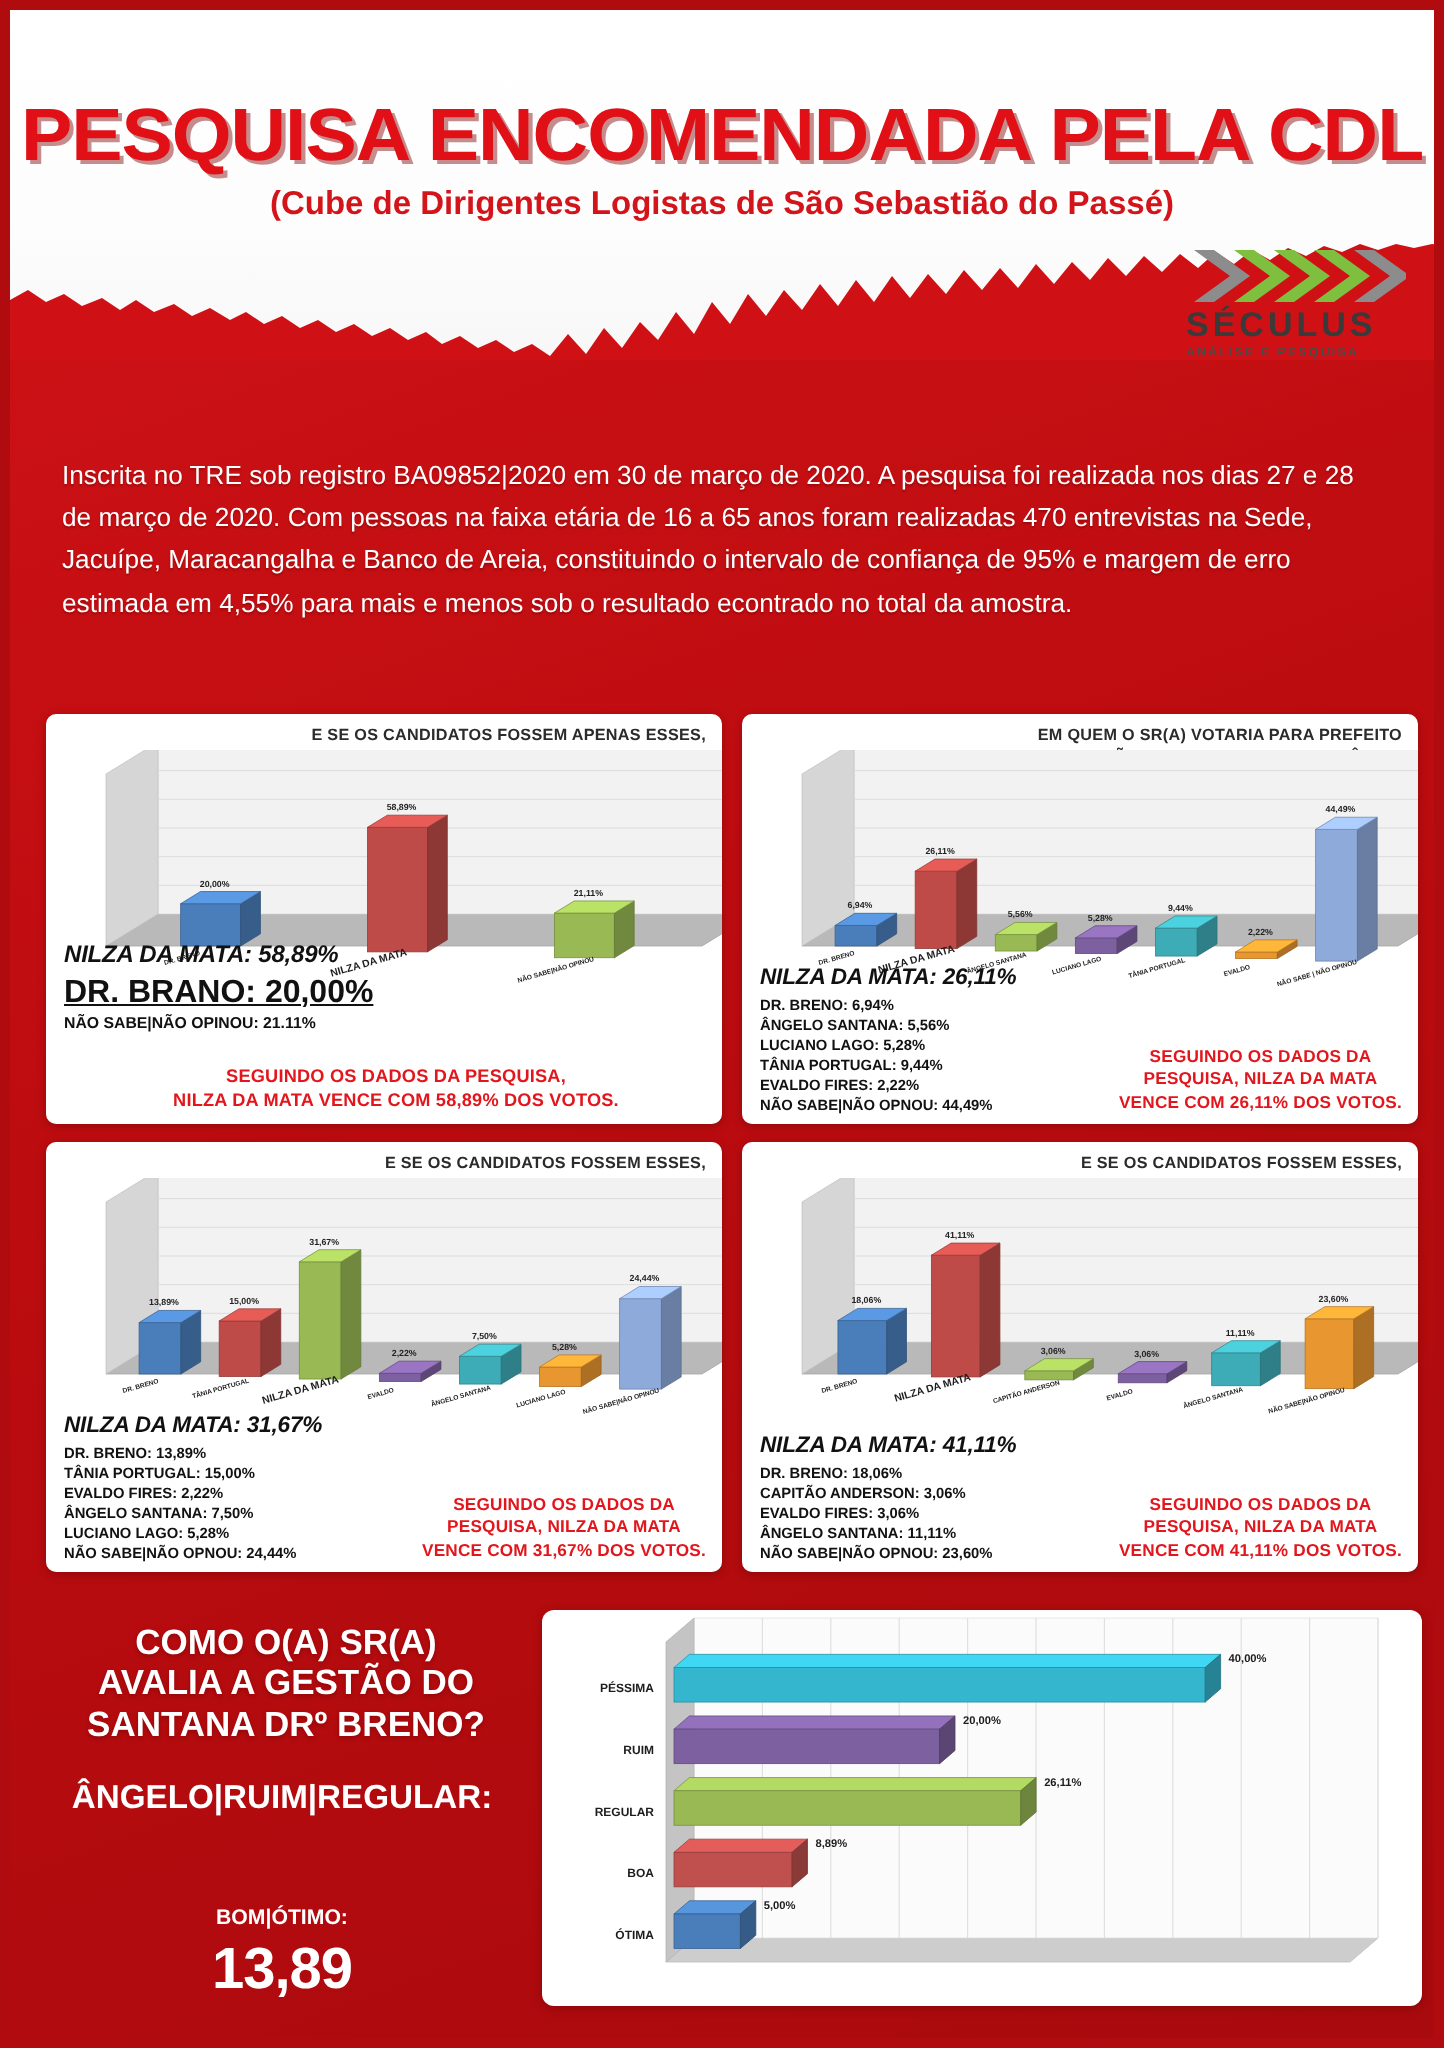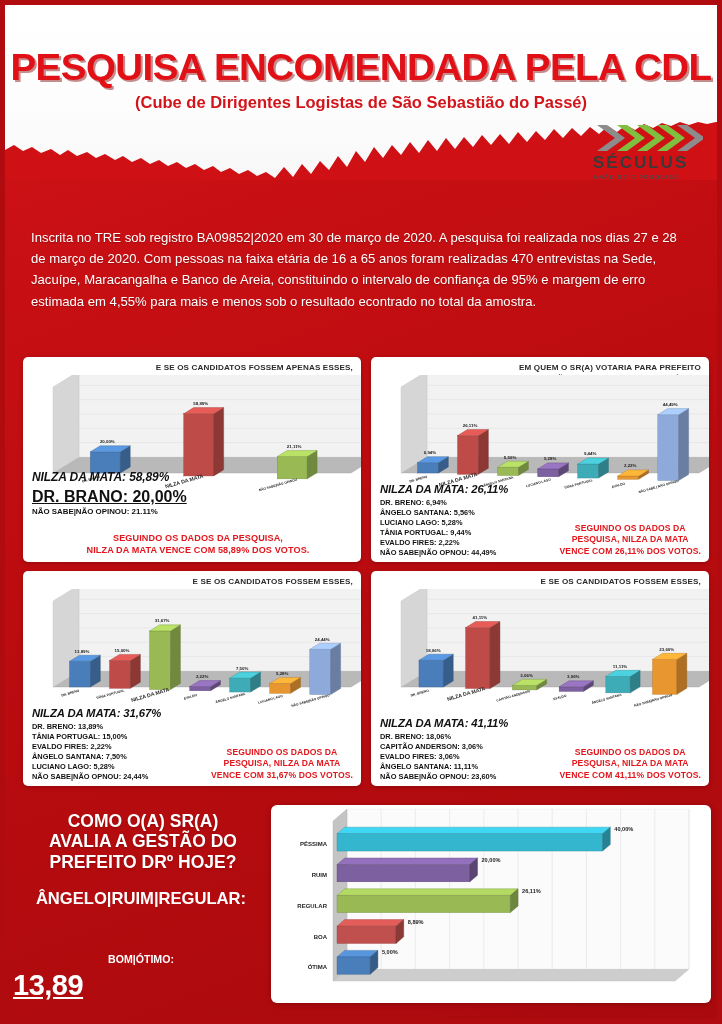--- a/index.html
+++ b/index.html
@@ -127,23 +127,22 @@
     position: absolute; left: 8px; top: 900px; width: 256px;
     text-align: center; color: #fff; font-weight: bold; font-size: 46px;
     line-height: 1.05; letter-spacing: -1px;
   }
   .bottom-lbl-2 {
     position: absolute; left: 8px; top: 948px; width: 256px;
     text-align: center; color: #fff; font-weight: bold; font-size: 10.6px;
   }
   .bottom-big-2 {
     position: absolute; left: 8px; top: 964px; width: 256px;
-    color: #fff; font-weight: bold; font-size: 29px;
+    text-align: center; color: #fff; font-weight: bold; font-size: 29px;
     letter-spacing: -0.5px;
-    text-decoration: underline;
   }
 
   #panel-eval {
     position: absolute; left: 266px; top: 800px; width: 440px; height: 198px;
     background: #fff; border-radius: 6px;
     box-shadow: 0 1px 5px rgba(70,0,0,0.35);
     overflow: hidden;
   }
   #panel-eval svg { display: block; width: 100%; height: 100%; }
 </style>
@@ -423,21 +422,21 @@
     <div class="conclusion">
       <div>SEGUINDO OS DADOS DA</div>
       <div>PESQUISA, NILZA DA MATA</div>
       <div>VENCE COM 41,11% DOS VOTOS.</div>
     </div>
   </div>
 
   <div class="bottom-q">
     <div>COMO O(A) SR(A)</div>
     <div>AVALIA A GESTÃO DO</div>
-    <div>PREFEITO DRº HOJE?</div>
+    <div>SANTANA DRº BRENO?</div>
   </div>
   <div class="bottom-lbl-1">ÂNGELO|RUIM|REGULAR:</div>
   <div class="bottom-lbl-2">BOM|ÓTIMO:</div>
   <div class="bottom-big-2">13,89</div>
 
   <div id="panel-eval">
       <svg viewBox="0 0 440 198">
         <polygon points="62,176 404,176 418,164 76,164" fill="#cdcdcd" stroke="#bdbdbd" stroke-width="0.4"></polygon>
         <polygon points="76,164 418,164 418,4 76,4" fill="#fbfbfb" stroke="#e2e2e2" stroke-width="0.4"></polygon>
         <polygon points="62,176 76,164 76,4 62,16" fill="#c4c4c4" stroke="#b4b4b4" stroke-width="0.4"></polygon>

